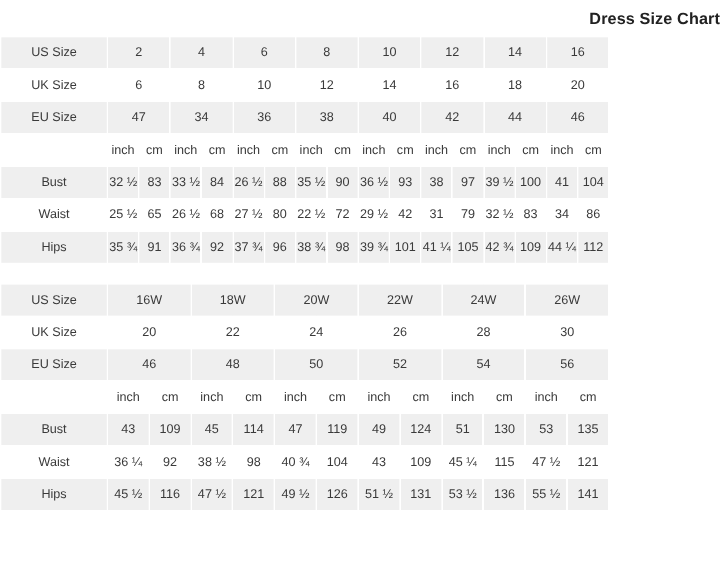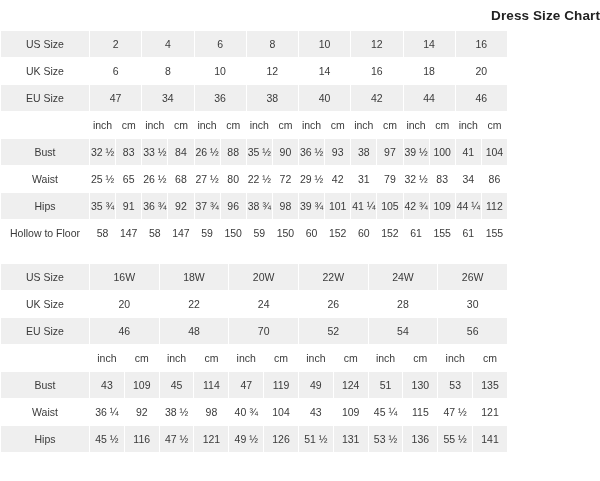--- a/index.html
+++ b/index.html
@@ -174,39 +174,20 @@
             <td>98</td>
             <td>39 ¾</td>
             <td>101</td>
             <td>41 ¼</td>
             <td>105</td>
             <td>42 ¾</td>
             <td>109</td>
             <td>44 ¼</td>
             <td>112</td>
           </tr>
-          <tr class="plain">
-            <td class="rowlabel">Hollow to Floor</td>
-            <td>58</td>
-            <td>147</td>
-            <td>58</td>
-            <td>147</td>
-            <td>59</td>
-            <td>150</td>
-            <td>59</td>
-            <td>150</td>
-            <td>60</td>
-            <td>152</td>
-            <td>60</td>
-            <td>152</td>
-            <td>61</td>
-            <td>155</td>
-            <td>61</td>
-            <td>155</td>
-          </tr>
         </tbody>
     </table>
   </div>
 
   <div class="spacer"></div>
 
   <div class="chart-block">
     <table class="size-table">
       <tbody>
           <tr class="shade">
@@ -224,21 +205,21 @@
             <td colspan="2">22</td>
             <td colspan="2">24</td>
             <td colspan="2">26</td>
             <td colspan="2">28</td>
             <td colspan="2">30</td>
           </tr>
           <tr class="shade">
             <td class="rowlabel">EU Size</td>
             <td colspan="2">46</td>
             <td colspan="2">48</td>
-            <td colspan="2">70</td>
+            <td colspan="2">50</td>
             <td colspan="2">52</td>
             <td colspan="2">54</td>
             <td colspan="2">56</td>
           </tr>
           <tr class="plain units-row">
             <td class="rowlabel"></td>
             <td>inch</td>
             <td>cm</td>
             <td>inch</td>
             <td>cm</td>

